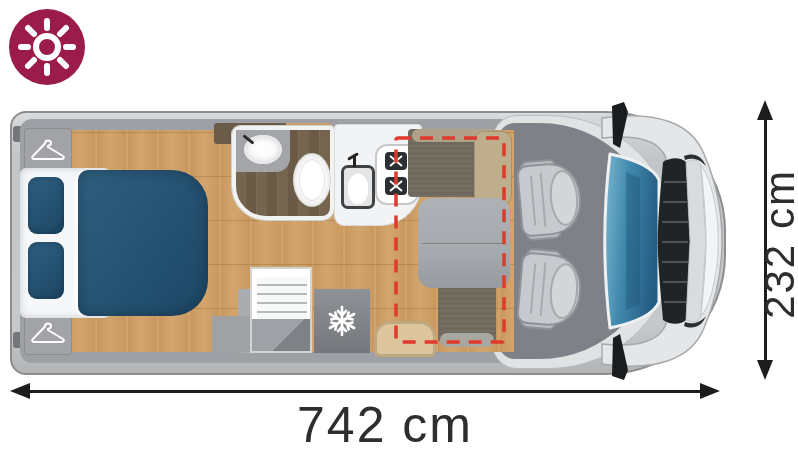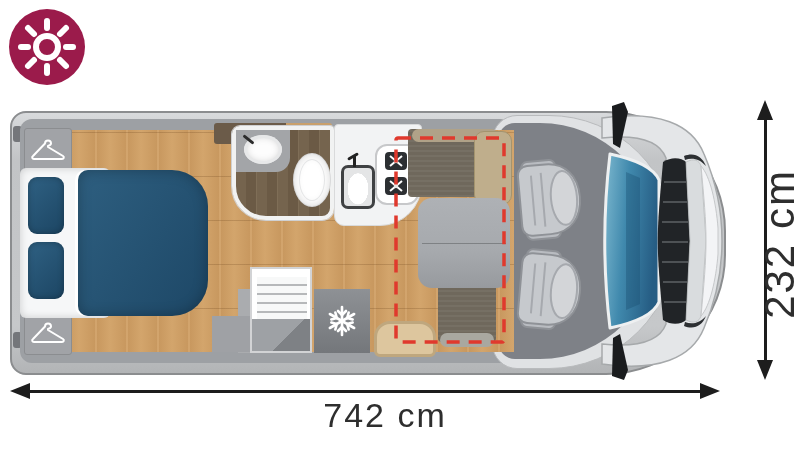--- a/index.html
+++ b/index.html
@@ -88,21 +88,21 @@
   .seat-bottom{left:510px;top:144px;transform:rotate(5deg);}
 
   .dashrect{stroke:var(--c-dash_red,#E0392D);}
 
   
   .dim-line-h{left:28px;top:390px;width:674px;height:2.5px;background:#1d1d1d;}
   .arr{width:0;height:0;}
   .arr-left{left:10px;top:383px;border-top:8px solid transparent;border-bottom:8px solid transparent;border-right:20px solid #1d1d1d;}
   .arr-right{left:700px;top:383px;border-top:8px solid transparent;border-bottom:8px solid transparent;border-left:20px solid #1d1d1d;}
   .dim-label-h{left:255px;top:396px;width:260px;text-align:center;
-               font-size:34px;font-weight:300;letter-spacing:2px;color:var(--c-dim_text,#2E2E2E);}
+               font-size:50px;font-weight:300;letter-spacing:2px;color:var(--c-dim_text,#2E2E2E);}
   .dim-line-v{left:764px;top:118px;width:2.5px;height:244px;background:#1d1d1d;}
   .arr-up{left:757px;top:100px;border-left:8px solid transparent;border-right:8px solid transparent;border-bottom:20px solid #1d1d1d;}
   .arr-down{left:757px;top:360px;border-left:8px solid transparent;border-right:8px solid transparent;border-top:20px solid #1d1d1d;}
   .dim-label-v{left:780px;top:244px;width:0;height:0;}
   .dim-label-v span{position:absolute;white-space:nowrap;transform:translate(-50%,-50%) rotate(-90deg);
                font-size:42px;font-weight:300;letter-spacing:2px;color:var(--c-dim_text,#2E2E2E);}
 </style>
 </head>
 <body>
 

